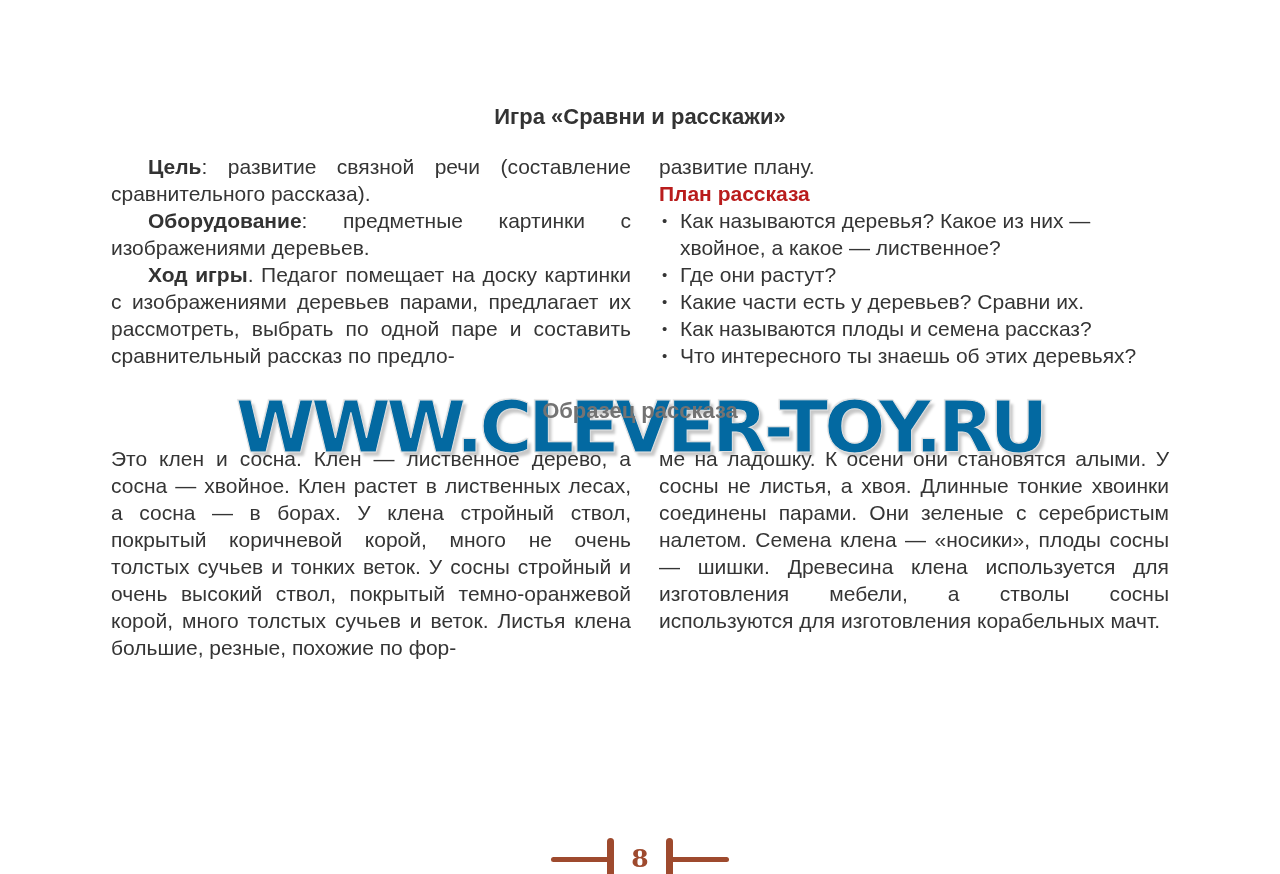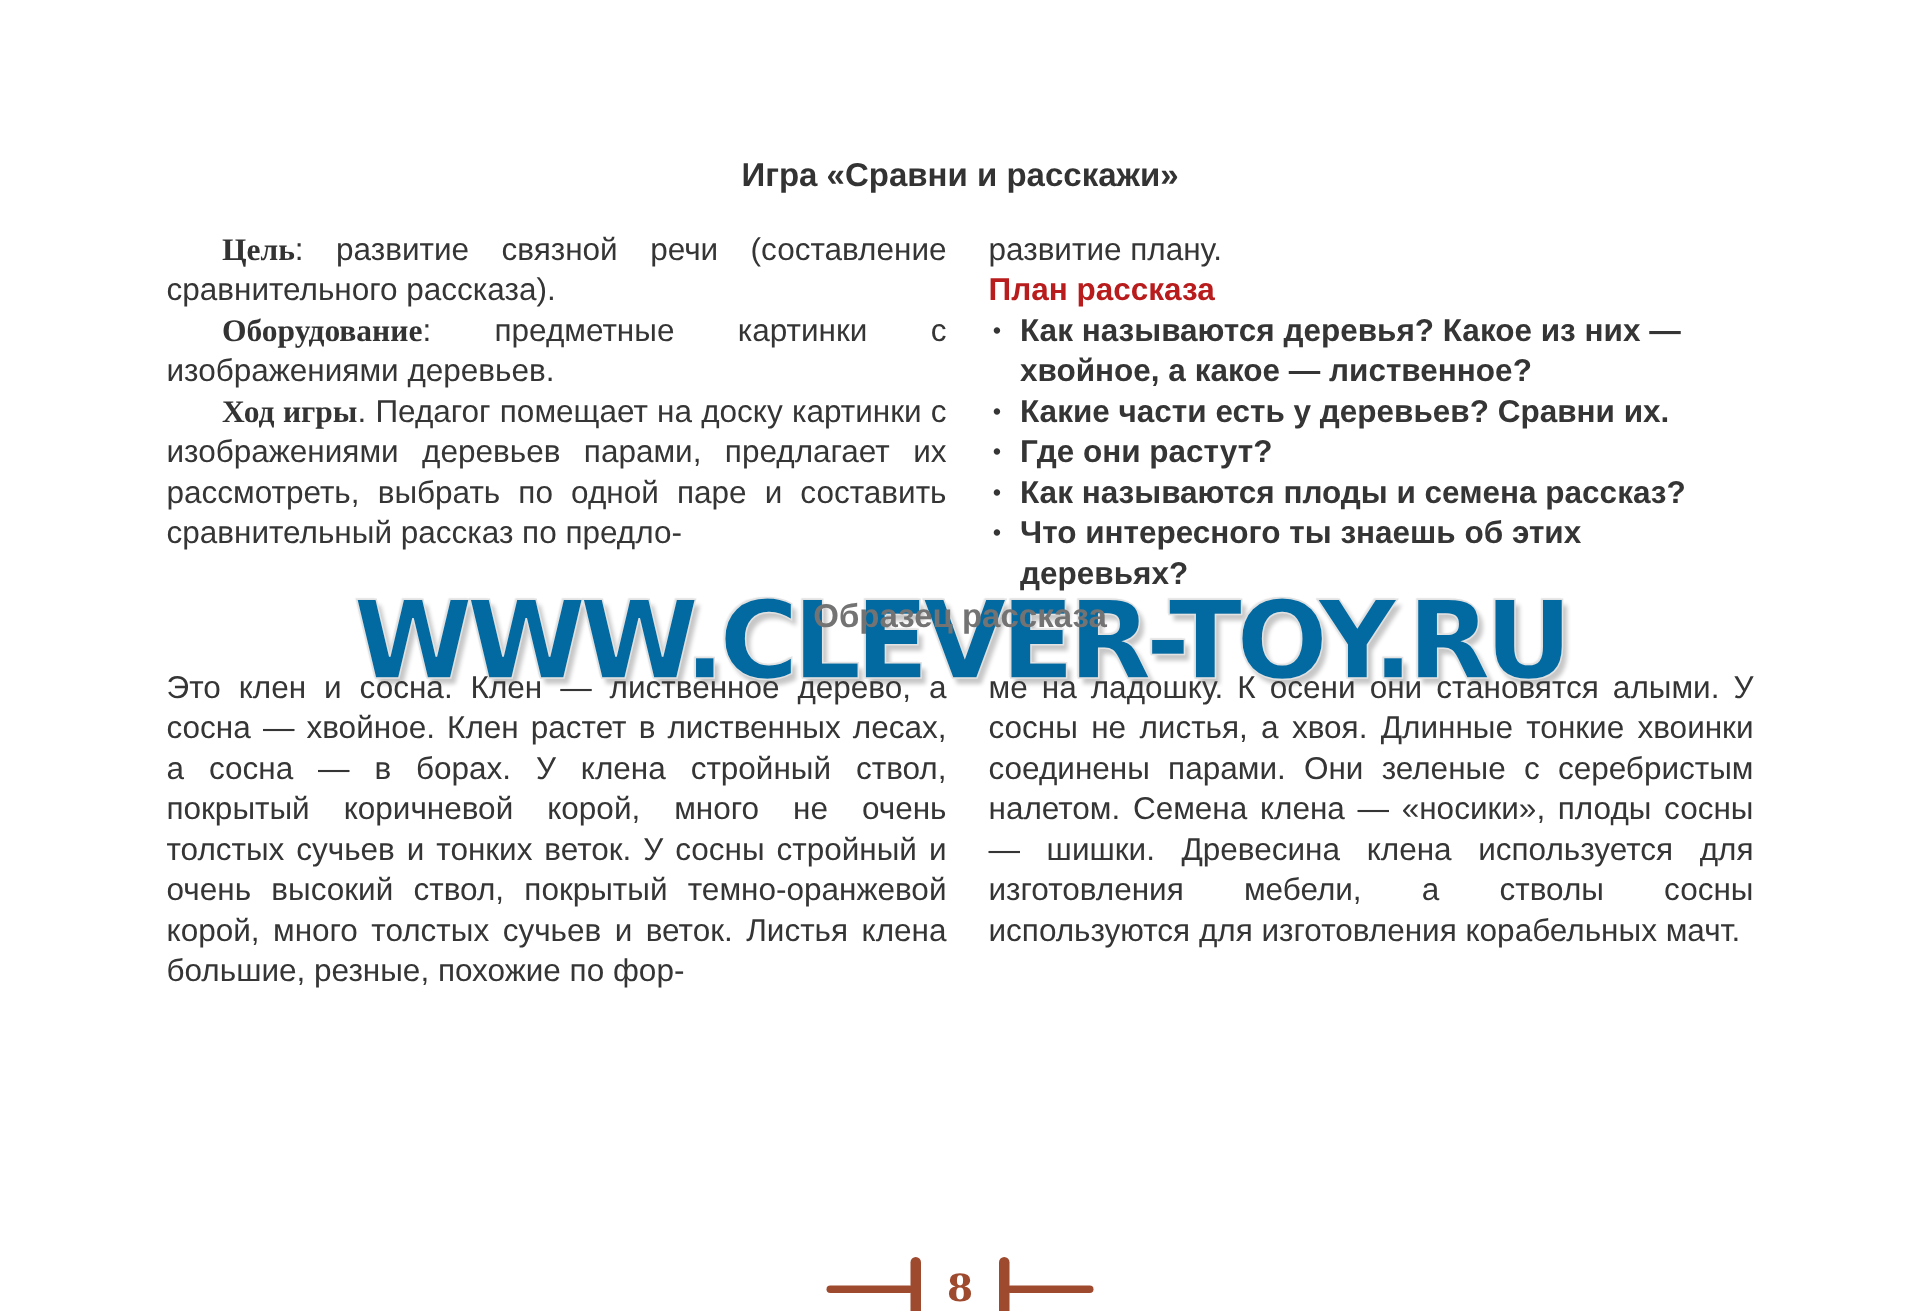--- a/index.html
+++ b/index.html
@@ -63,29 +63,29 @@
   .col-left  { width: 520px; }
   .col-right { width: 510px; }
 
   .body-text {
     font-size: 21px;
     line-height: 27px;
     text-align: justify;
     color: var(--text);
   }
   .para-indent { text-indent: 37px; }
-  .bold { font-weight: bold; color: #333333; font-family: Liberation Serif, serif; }
+  .bold { font-weight: bold; color: #333333; }
 
   .plan-title {
     font-size: 21px;
     line-height: 27px;
     font-weight: bold;
     color: #b91c1c;
   }
-  ul.plan { list-style: none; font-weight: bold; }
+  ul.plan { list-style: none; }
   ul.plan li {
     position: relative;
     padding-left: 21px;
     font-size: 21px;
     line-height: 27px;
     text-align: left;
   }
   ul.plan li::before {
     content: "\2022";
     position: absolute;
@@ -155,22 +155,22 @@
       <div class="col-left">
         <p class="body-text para-indent"><span class="bold">Цель</span><span>: развитие связной речи (составление сравнительного рассказа).</span></p>
         <p class="body-text para-indent"><span class="bold">Оборудование</span><span>: предметные картинки с изображениями деревьев.</span></p>
         <p class="body-text para-indent"><span class="bold">Ход игры</span><span>. Педагог помещает на доску картинки с изображениями деревьев парами, предлагает их рассмотреть, выбрать по одной паре и составить сравнительный рассказ по предло-</span></p>
       </div>
       <div class="col-right">
         <p class="body-text">развитие плану.</p>
         <p class="plan-title">План рассказа</p>
         <ul class="plan">
           <li>Как называются деревья? Какое из них — хвойное, а какое — лиственное?</li>
+          <li>Где они растут?</li>
           <li>Какие части есть у деревьев? Сравни их.</li>
-          <li>Где они растут?</li>
           <li>Как называются плоды и семена рассказ?</li>
           <li>Что интересного ты знаешь об этих деревьях?</li>
         </ul>
       </div>
     </div>
 
     <div class="section-title">Образец рассказа</div>
 
     <div class="cols cols-sample">
       <div class="col-left">

